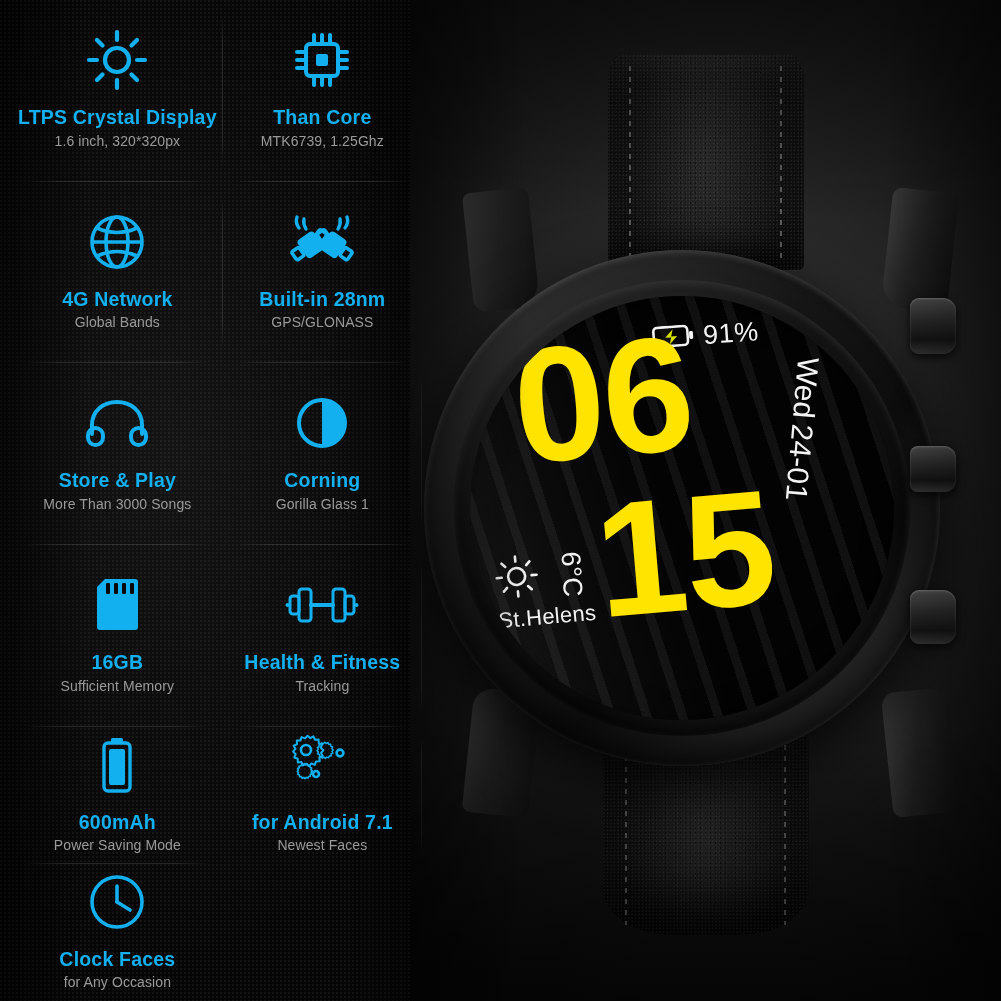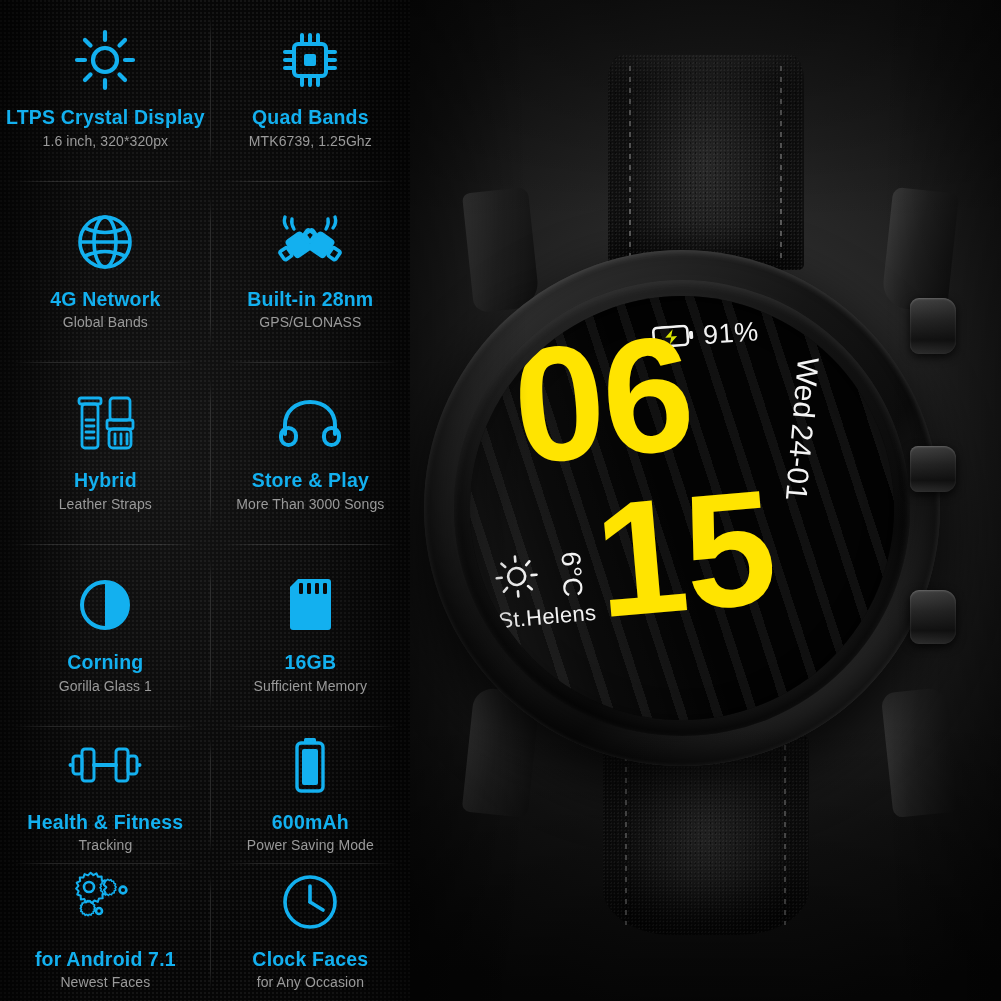--- a/index.html
+++ b/index.html
@@ -25,20 +25,21 @@
   #features-panel {
     position: absolute;
     left: 0;
     top: 0;
     width: 410px;
     height: 1001px;
     background:
       radial-gradient(ellipse 300px 500px at 40% 45%, #141414 0%, #0b0b0b 60%, #060606 100%),
       #080808;
     overflow: hidden;
+    padding-left: 12px;
   }
   
   #features-panel::before {
     content: "";
     position: absolute;
     inset: 0;
     background-image:
       radial-gradient(circle at 1px 1px, rgba(255,255,255,0.055) 0.8px, transparent 0.9px);
     background-size: 4px 4px;
     pointer-events: none;
@@ -388,21 +389,21 @@
             <line x1="29" y1="46" x2="29" y2="54"></line>
             <line x1="37" y1="46" x2="37" y2="54"></line>
             <line x1="4" y1="21" x2="12" y2="21"></line>
             <line x1="4" y1="29" x2="12" y2="29"></line>
             <line x1="4" y1="37" x2="12" y2="37"></line>
             <line x1="46" y1="21" x2="54" y2="21"></line>
             <line x1="46" y1="29" x2="54" y2="29"></line>
             <line x1="46" y1="37" x2="54" y2="37"></line>
           </svg>
         </div>
-        <div class="feature-title">Quad Bands</div>
+        <div class="feature-title">Than Core</div>
         <div class="feature-sub">MTK6739, 1.25Ghz</div>
       </div>
 
       <div class="feature-cell col-left has-hr">
         <div class="feature-icon">
           <svg width="56" height="56" viewBox="0 0 56 56" fill="none" stroke="#13b0ef" stroke-width="3.6">
             <circle cx="28" cy="28" r="25"></circle>
             <ellipse cx="28" cy="28" rx="11" ry="25"></ellipse>
             <line x1="3" y1="28" x2="53" y2="28"></line>
             <path d="M8 14 Q28 23 48 14"></path>
@@ -429,40 +430,20 @@
             <path d="M13 14 Q9 9 11 3" stroke-width="3.4"></path>
             <path d="M20 15 Q17 10 18 5" stroke-width="3.4"></path>
             <path d="M59 14 Q63 9 61 3" stroke-width="3.4"></path>
             <path d="M52 15 Q55 10 54 5" stroke-width="3.4"></path>
           </svg>
         </div>
         <div class="feature-title">Built-in 28nm</div>
         <div class="feature-sub">GPS/GLONASS</div>
       </div>
 
-      <div class="feature-cell col-left has-hr">
-        <div class="feature-icon">
-          <svg width="62" height="58" viewBox="0 0 62 58" fill="none" stroke="#13b0ef" stroke-width="2.8" stroke-linecap="round">
-            <rect x="5" y="4" width="22" height="6" rx="2"></rect>
-            <rect x="8" y="10" width="16" height="44" rx="3"></rect>
-            <line x1="12" y1="26" x2="20" y2="26"></line>
-            <line x1="12" y1="32" x2="20" y2="32"></line>
-            <line x1="12" y1="38" x2="20" y2="38"></line>
-            <line x1="12" y1="44" x2="20" y2="44"></line>
-            <rect x="36" y="4" width="20" height="22" rx="3"></rect>
-            <rect x="33" y="26" width="26" height="9" rx="2"></rect>
-            <rect x="35" y="35" width="22" height="19" rx="4"></rect>
-            <line x1="41" y1="40" x2="41" y2="50"></line>
-            <line x1="47" y1="40" x2="47" y2="50"></line>
-            <line x1="53" y1="40" x2="53" y2="50"></line>
-          </svg>
-        </div>
-        <div class="feature-title">Hybrid</div>
-        <div class="feature-sub">Leather Straps</div>
-      </div>
 
       <div class="feature-cell has-hr">
         <div class="feature-icon">
           <svg width="62" height="50" viewBox="0 0 62 50" fill="none" stroke="#13b0ef" stroke-width="4">
             <path d="M6 36 V27 C6 13 17 4 31 4 C45 4 56 13 56 27 V36" stroke-linecap="round"></path>
             <rect x="2" y="30" width="15" height="17" rx="7.5"></rect>
             <rect x="45" y="30" width="15" height="17" rx="7.5"></rect>
           </svg>
         </div>
         <div class="feature-title">Store &amp; Play</div>

